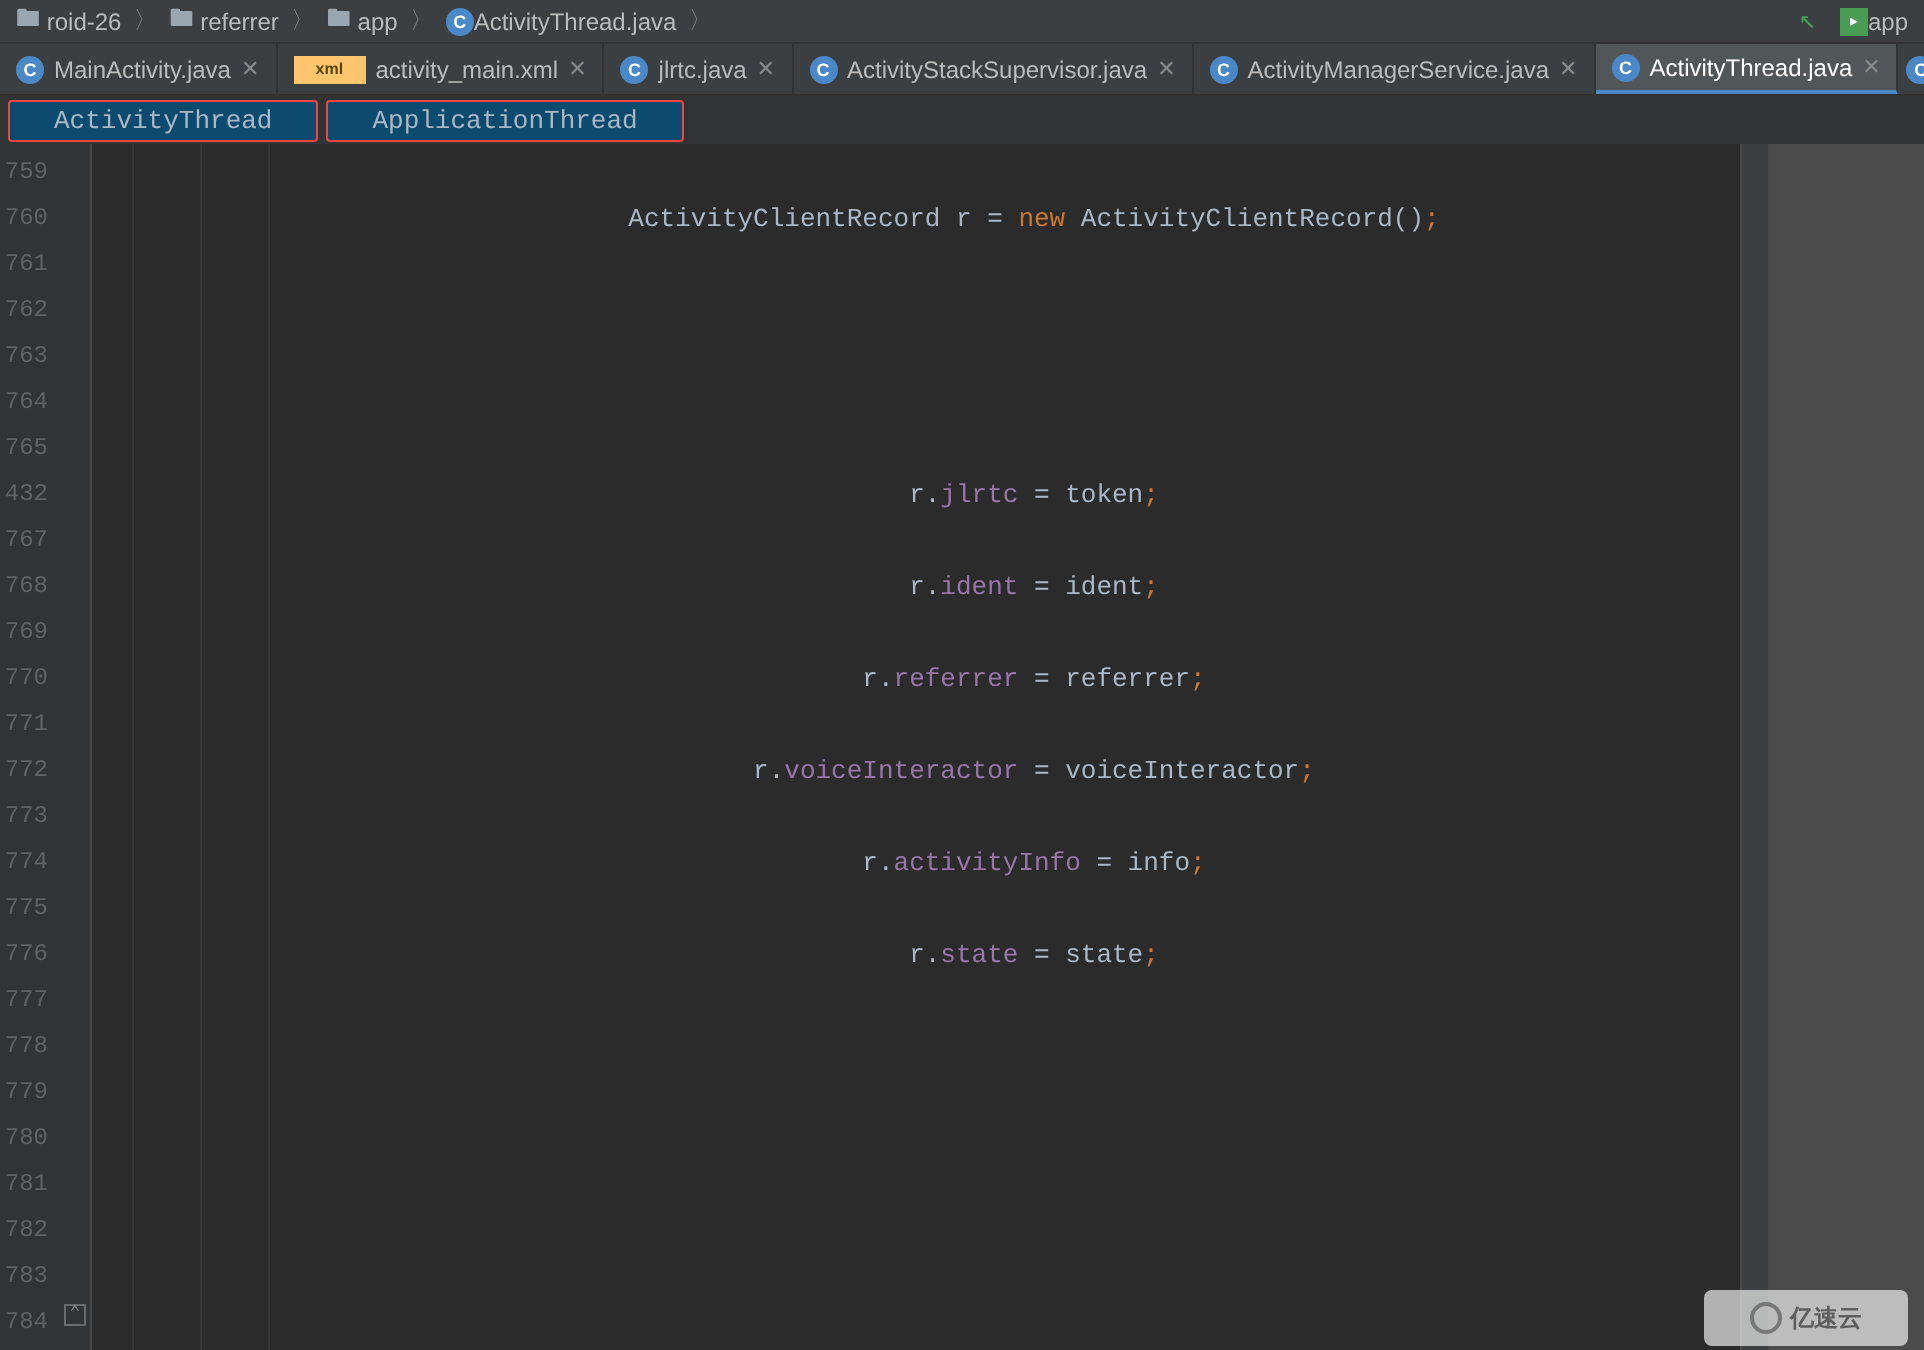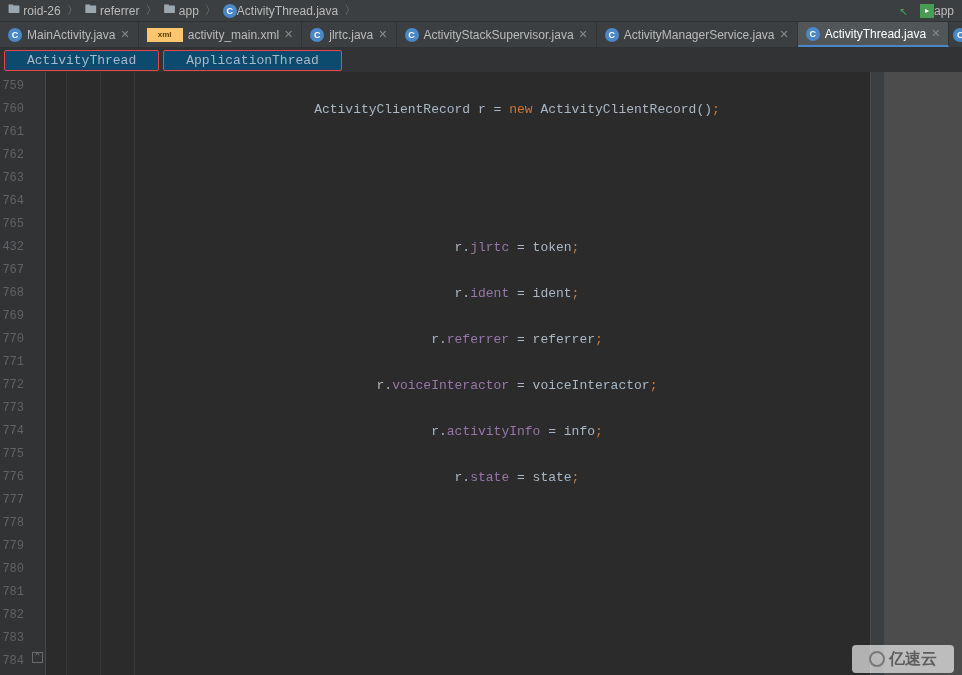--- a/index.html
+++ b/index.html
@@ -152,21 +152,21 @@
   right: 8px;
   bottom: 2px;
   width: 102px;
   height: 28px;
   background: rgba(250,250,250,0.65);
   border-radius: 4px;
   display: flex;
   align-items: center;
   justify-content: center;
   font-family: "Segoe UI", sans-serif;
-  font-size: 16px;
+  font-size: 12px;
   font-weight: bold;
   color: #5e5e5e;
 }
 .watermark .logo { width:16px; height:16px; border:2px solid #787878; border-radius:50%; margin-right:4px;}
 .folder-icon { color: #9aa7b0; }
 .app-run-icon {
   width: 14px; height: 14px;
   background: #499c54;
   display: inline-flex; align-items: center; justify-content: center;
 }

